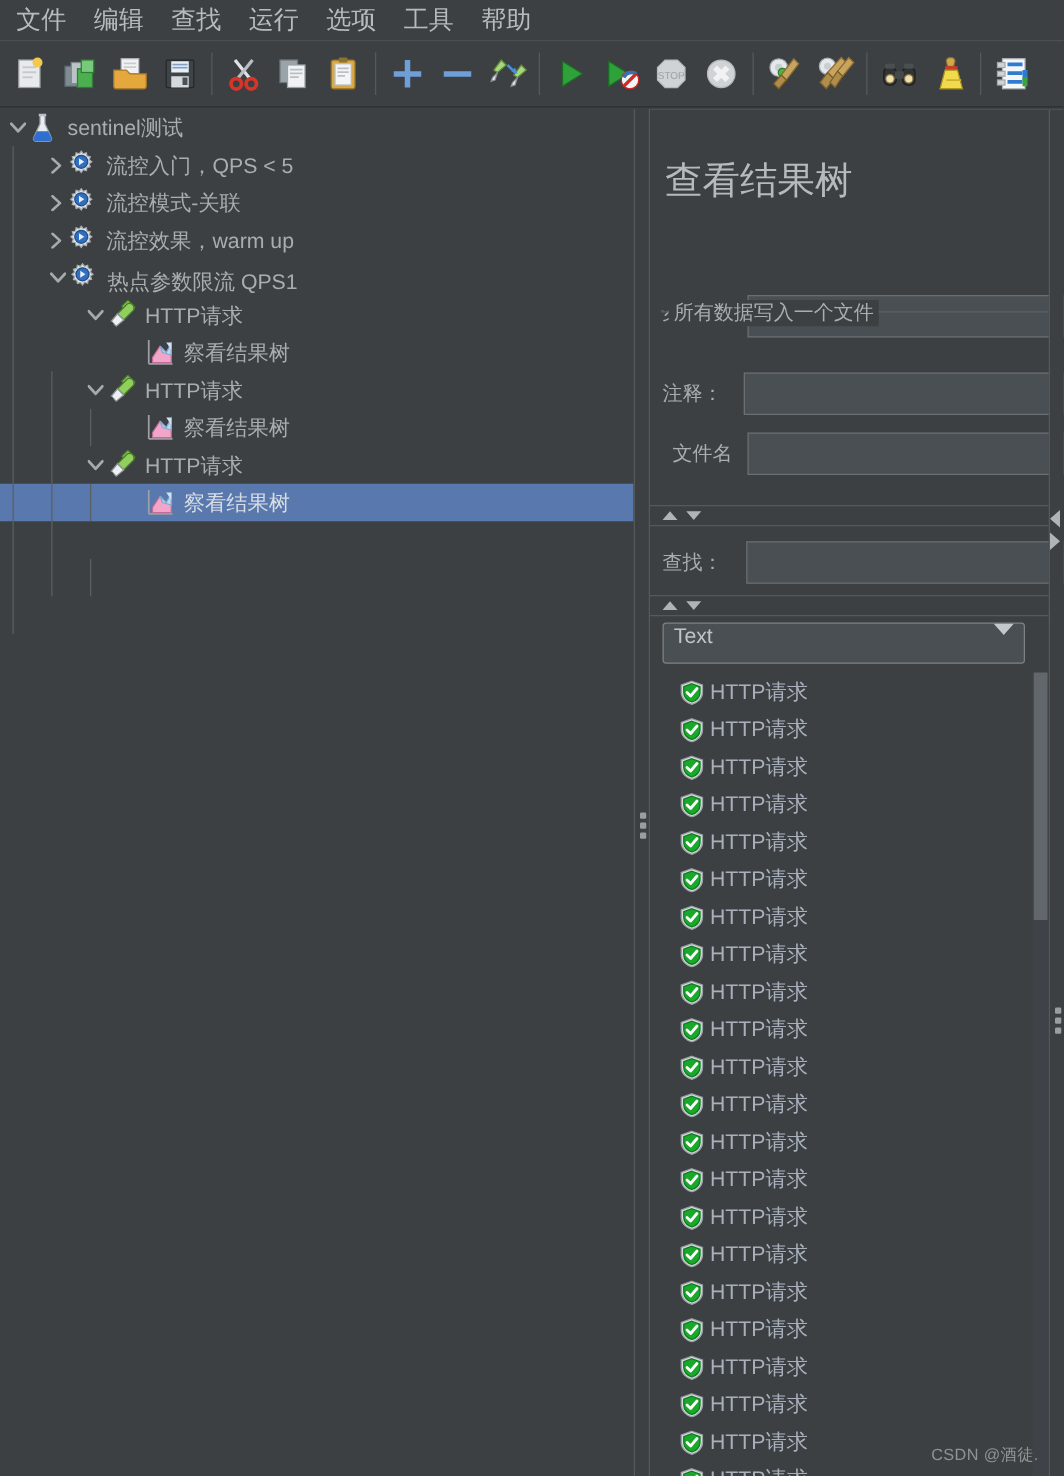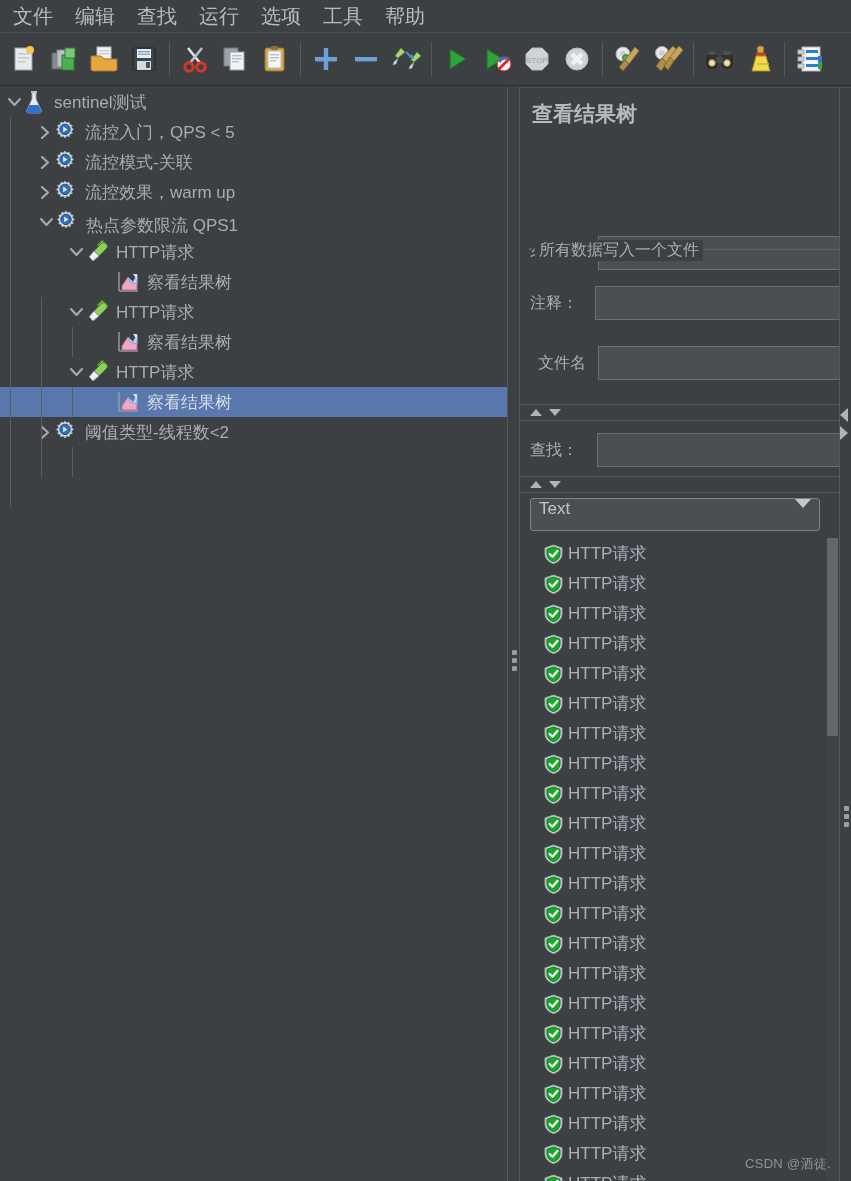--- a/index.html
+++ b/index.html
@@ -100,22 +100,22 @@
 
   
   .guide {
     position: absolute;
     width: 1px;
     background: #5a5f63;
   }
 
   
   #panel-title {
-    position: absolute; left: 12px; top: 12px;
-    color: #b5babd; font-size: 21px; font-weight: bold;
+    position: absolute; left: 12px; top: 36px;
+    color: #b5babd; font-size: 30px;
   }
   .frow { position: absolute; display: flex; align-items: center; }
   .flabel { color: #a9adb0; font-size: 16px; white-space: nowrap; }
   .finput {
     background: #4a4f53;
     border: 1px solid #6a6f73;
     height: 34px;
     color: #b9bec1;
     font-size: 16px;
     display: flex; align-items: center;
@@ -549,35 +549,20 @@
             <span class="g" style="left:1px;top:3px;"><svg width="24" height="24" viewBox="0 0 24 24">
                 <line x1="3" y1="2" x2="3" y2="21" stroke="#9aa0a5" stroke-width="1.4"></line>
                 <line x1="3" y1="21" x2="22" y2="21" stroke="#9aa0a5" stroke-width="1.4"></line>
                 <path d="M6 16 L12 7 L17 12 L21 5 L21 20 L6 20 Z" fill="#f2a5c8" stroke="#c26d97"></path>
                 <path d="M12 7 L17 12 L21 5 L21 14 L14 12 Z" fill="#bcd8f0" stroke="#7fa8ce"></path>
                 <path d="M17 4 L21 4 L21 10 Z" fill="#cfe3f5"></path>
               </svg></span>
           </span>
           <span class="tlabel" style="margin-left: 6px;">察看结果树</span>
         </div>
-        <div class="tnode" style="padding-left: 35px;">
-          <span class="twist">
-            <svg width="12" height="13" viewBox="0 0 12 13">
-              <path d="M3 1 L9 6.5 L3 12" fill="none" stroke="#a5aaae" stroke-width="2.1" stroke-linecap="round" stroke-linejoin="round"></path>
-            </svg>
-          </span>
-          <span class="ticon">
-            <span class="g" style="left:1px;top:3px;"><svg width="22" height="22" viewBox="0 0 22 22">
-                <path d="M11 1 l1.6 2.1 l2.5 -0.9 l0.5 2.6 l2.6 0.5 l-0.9 2.5 l2.1 1.6 l-2.1 1.6 l0.9 2.5 l-2.6 0.5 l-0.5 2.6 l-2.5 -0.9 L11 18 l-1.6 -2.1 l-2.5 0.9 l-0.5 -2.6 l-2.6 -0.5 l0.9 -2.5 L2.6 9.4 l2.1 -1.6 l-0.9 -2.5 l2.6 -0.5 l0.5 -2.6 l2.5 0.9 Z" fill="#dfe3e6" stroke="#a8adb1"></path>
-                <circle cx="11" cy="9.4" r="5.2" fill="#2f6ec0" stroke="#1e4d88"></circle>
-                <path d="M9.2 6.6 L13.4 9.4 L9.2 12.2 Z" fill="#e9eef4"></path>
-              </svg></span>
-          </span>
-          <span class="tlabel" style="margin-left: 6px;">阈值类型-线程数&lt;2</span>
-        </div>
       </div>
   <div class="guide" style="left: 10px; top: 30px; height: 390px;"></div>
       <div class="guide" style="left: 41px; top: 210px; height: 180px;"></div>
       <div class="guide" style="left: 72px; top: 240px; height: 30px;"></div>
       <div class="guide" style="left: 72px; top: 300px; height: 30px;"></div>
       <div class="guide" style="left: 72px; top: 360px; height: 30px;"></div>
     </div>
 
   <div id="splitter">
     <div class="dots">
@@ -589,21 +574,21 @@
 
   <div id="right-pane">
 
     <div id="panel-title">查看结果树</div>
 
     <div class="frow" style="left:10px; top:148px;">
       <div class="flabel" style="width:68px;">名称：</div>
       <div class="finput" style="width:253px;">察看结果树</div>
     </div>
 
-    <div class="frow" style="left:10px; top:198px;">
+    <div class="frow" style="left:10px; top:210px;">
       <div class="flabel" style="width:65px;">注释：</div>
       <div class="finput" style="width:256px;"></div>
     </div>
 
     <div class="grouptick" style="left:9px; top:155px; height:0;"></div>
     <div class="groupline" style="left:9px; top:160px; width:2px;"></div>
     <div class="groupline" style="left:9px; top:161px; width:322px;"></div>
     <div class="grouplabel" style="left:15px; top:152px;">所有数据写入一个文件</div>
 
     <div class="frow" style="left:18px; top:258px;">

